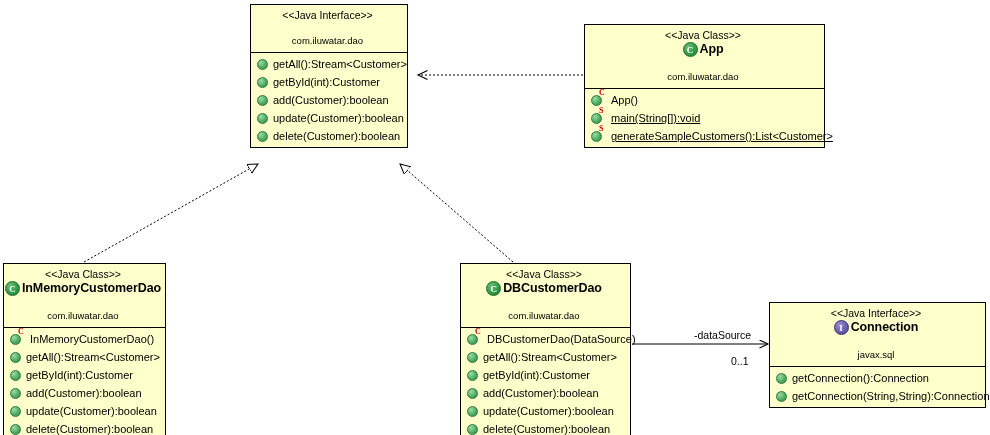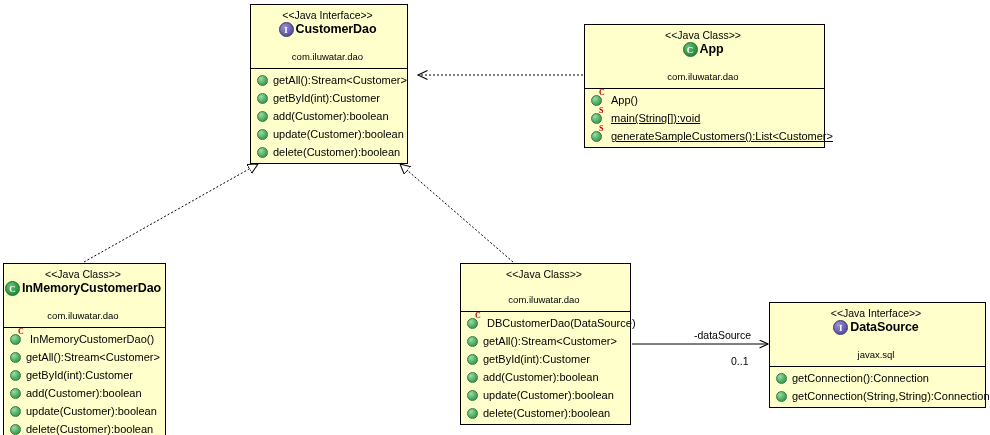--- a/index.html
+++ b/index.html
@@ -183,24 +183,20 @@
       <line x1="632" y1="344" x2="768" y2="344" stroke="#000000" stroke-width="1" marker-end="url(#open-arrow-sm)"></line>
     </g>
   </svg>
 
   <div class="edge-label" style="left:694px; top:329px;">-dataSource</div>
   <div class="edge-label" style="left:731px; top:355px;">0..1</div>
 
   <div class="uml-box" style="left:250px; top:4px; width:158px;">
     <div class="uml-header">
       <div class="stereotype">&lt;&lt;Java Interface&gt;&gt;</div>
-      <div class="name-row">
-        <span class="icon-iface"></span>
-        <span class="cls-name">CustomerDao</span>
-      </div>
       <div class="pkg">com.iluwatar.dao</div>
     </div>
     <div class="sep"></div>
     <div class="uml-members">
       <div class="member">
         <span class="icon-method"></span>
         <span class="mlabel">getAll():Stream&lt;Customer&gt;</span>
       </div>
       <div class="member">
         <span class="icon-method"></span>
@@ -289,20 +285,24 @@
       <div class="member">
         <span class="icon-method"></span>
         <span class="mlabel">delete(Customer):boolean</span>
       </div>
     </div>
   </div>
 
   <div class="uml-box" style="left:460px; top:263px; width:171px;">
     <div class="uml-header">
       <div class="stereotype">&lt;&lt;Java Class&gt;&gt;</div>
+      <div class="name-row">
+        <span class="icon-class"></span>
+        <span class="cls-name">DBCustomerDao</span>
+      </div>
       <div class="pkg">com.iluwatar.dao</div>
     </div>
     <div class="sep"></div>
     <div class="uml-members">
       <div class="member has-badge">
         <span class="icon-method">
           <span class="badge">C</span>
         </span>
         <span class="mlabel">DBCustomerDao(DataSource)</span>
       </div>
@@ -327,21 +327,21 @@
         <span class="mlabel">delete(Customer):boolean</span>
       </div>
     </div>
   </div>
 
   <div class="uml-box" style="left:769px; top:302px; width:217px;">
     <div class="uml-header">
       <div class="stereotype">&lt;&lt;Java Interface&gt;&gt;</div>
       <div class="name-row">
         <span class="icon-iface"></span>
-        <span class="cls-name">DataSource</span>
+        <span class="cls-name">Connection</span>
       </div>
       <div class="pkg">javax.sql</div>
     </div>
     <div class="sep"></div>
     <div class="uml-members">
       <div class="member">
         <span class="icon-method"></span>
         <span class="mlabel">getConnection():Connection</span>
       </div>
       <div class="member">

